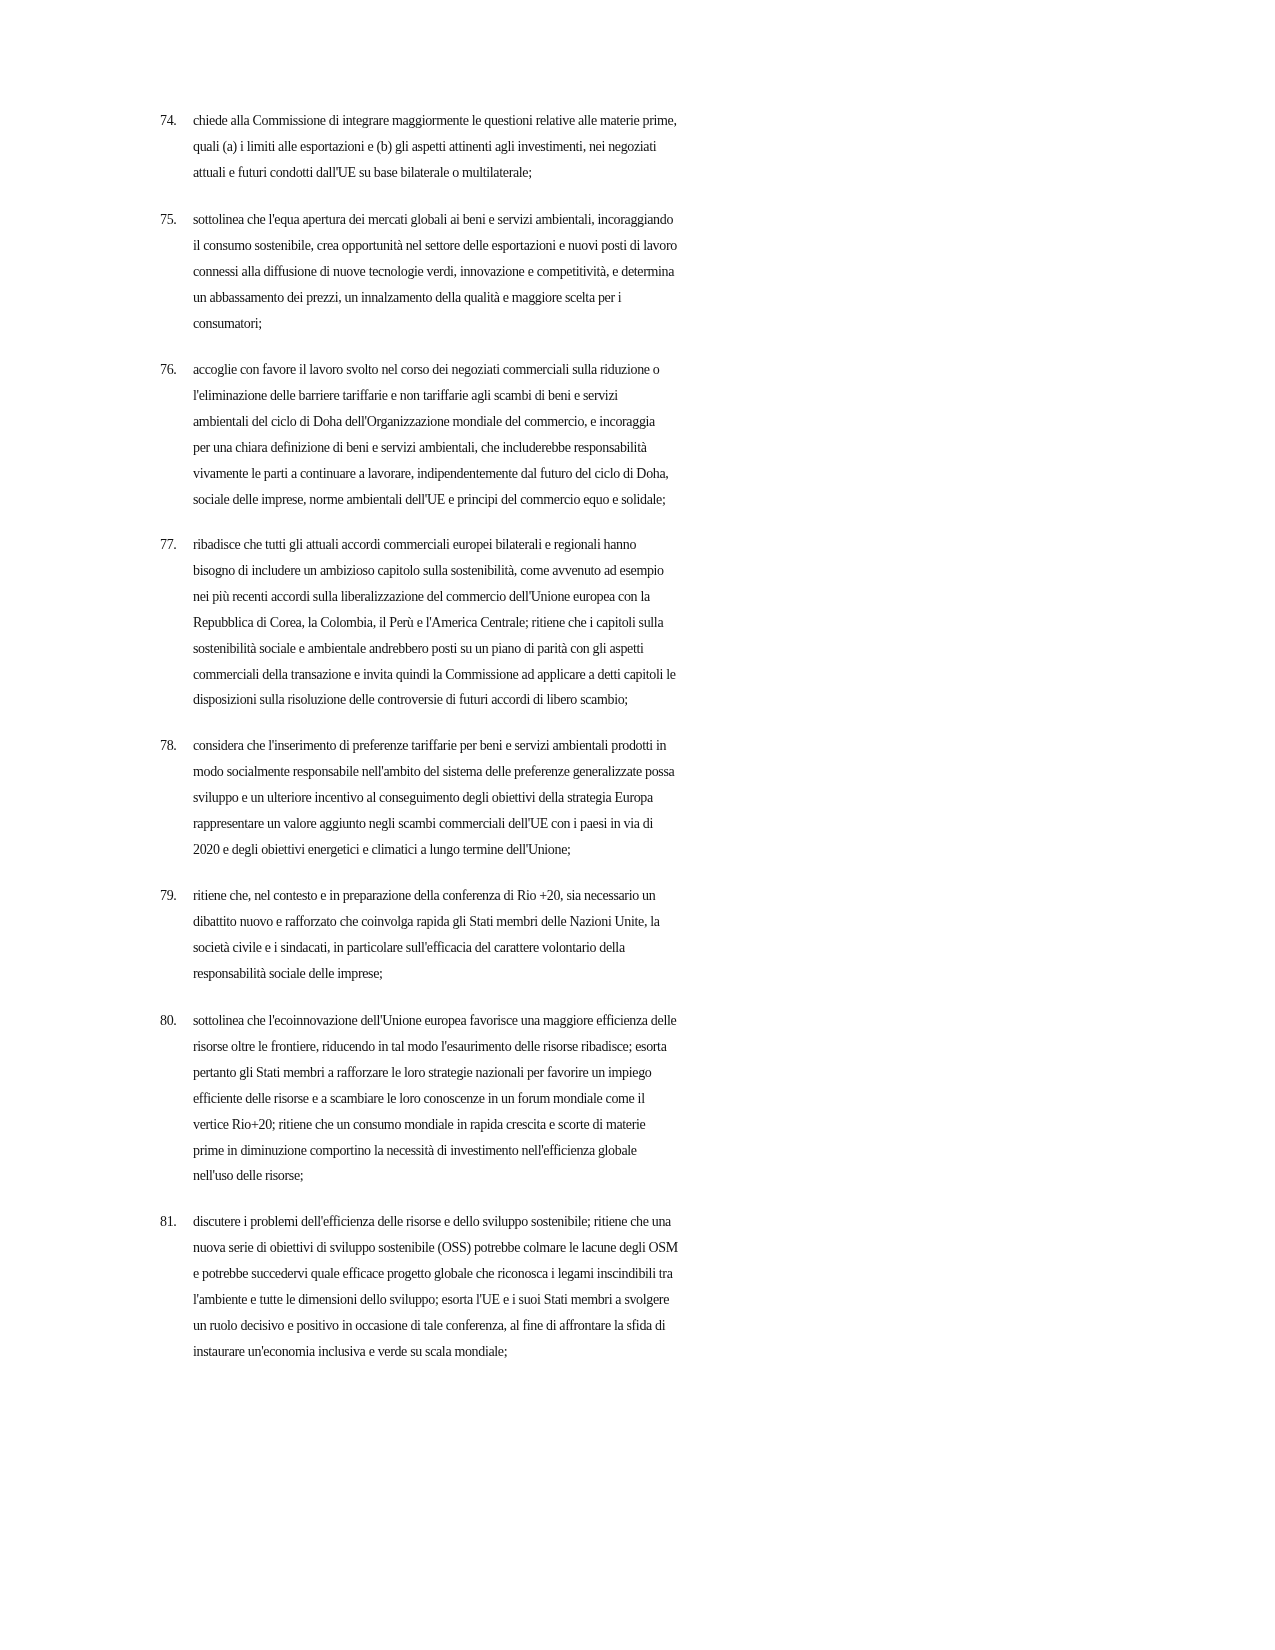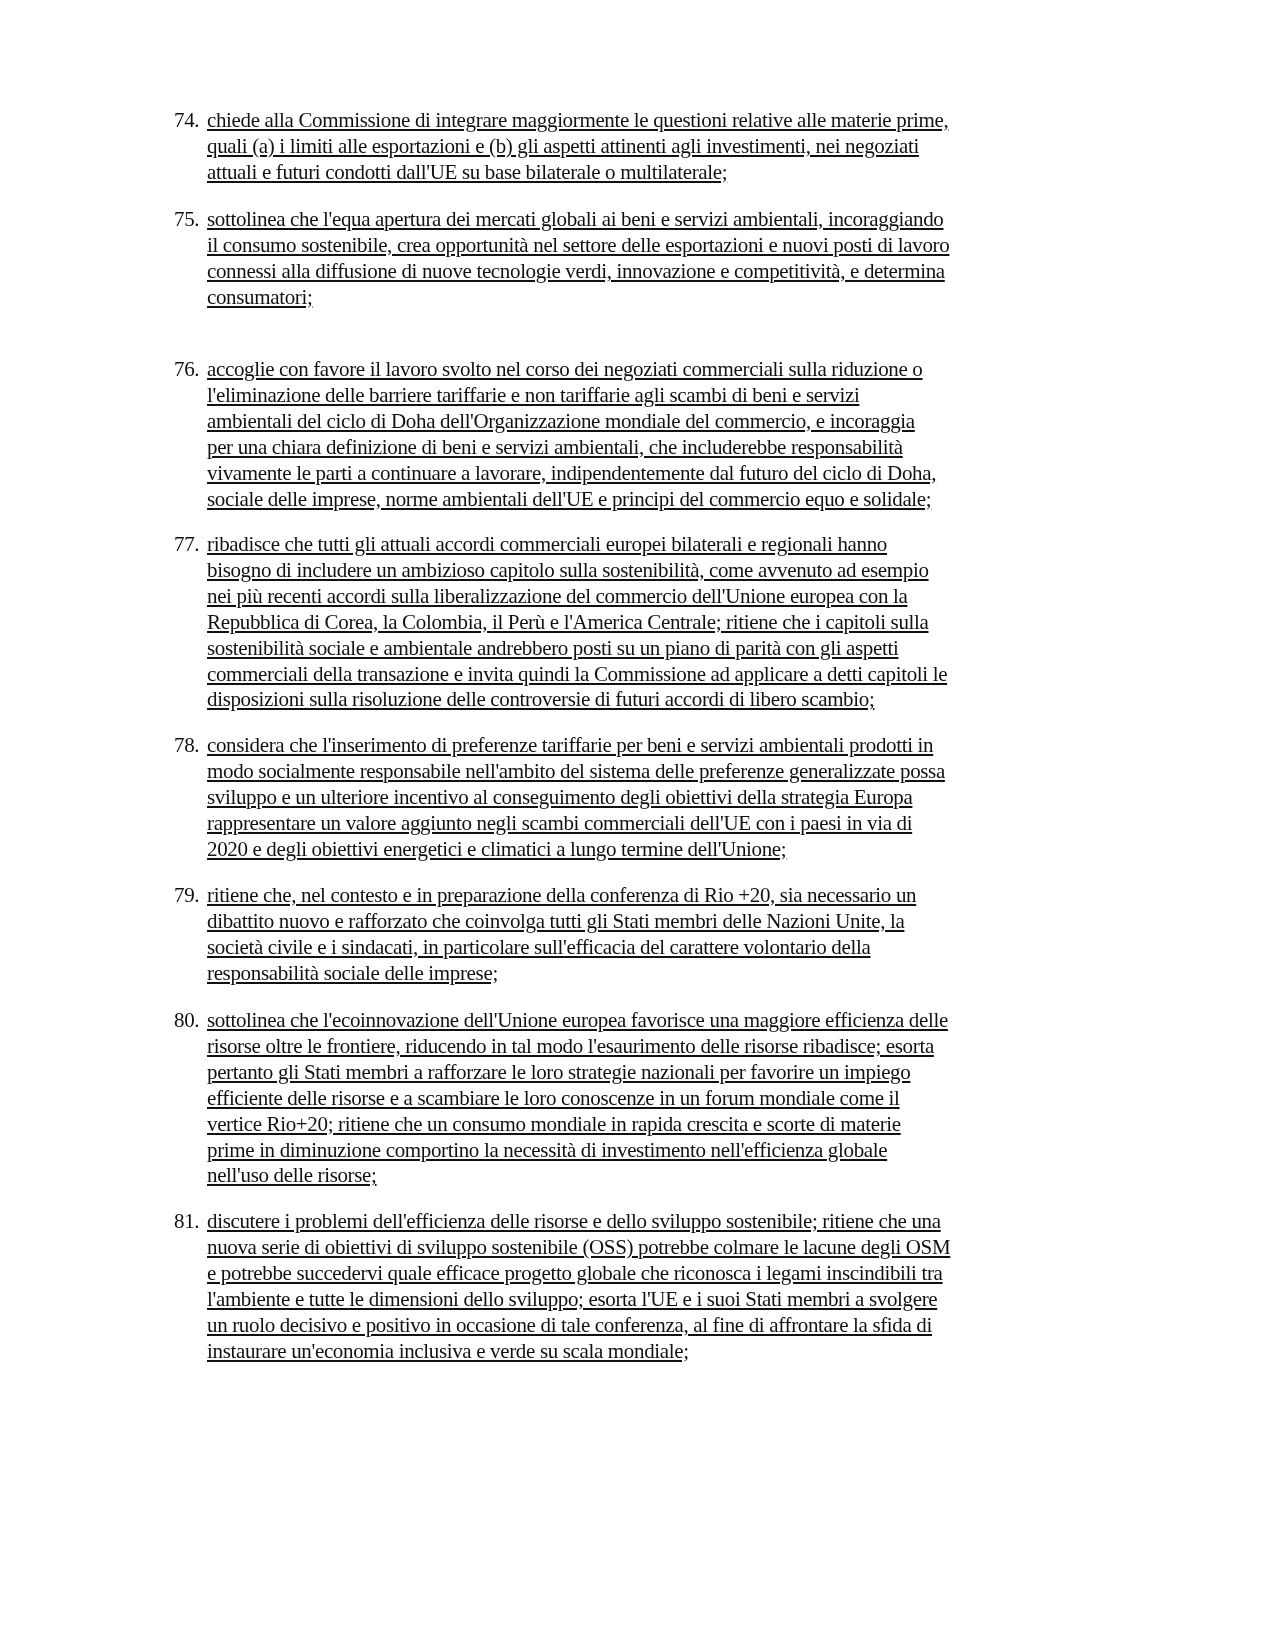--- a/index.html
+++ b/index.html
@@ -2,25 +2,25 @@
 <html><head>
 <meta charset="utf-8">
 <style>
   html, body { margin: 0; padding: 0; background: #ffffff; }
   body { width: 1275px; height: 1650px; position: relative; overflow: hidden; }
   .page {
     position: absolute; left: 0; top: 0; width: 1275px; height: 1650px; background: #ffffff;
     font-family: "Liberation Serif", "DejaVu Serif", serif; color: #111111;
   }
   .para {
-    position: absolute; left: 174px; width: 920px;
-    font-size: 21px; line-height: 25.9px; letter-spacing: -0.35px;
+    position: absolute; left: 160px; width: 920px;
+    font-size: 14px; line-height: 25.9px; letter-spacing: -0.35px;
   }
   .num { position: absolute; left: 0; top: 0; width: 34px; }
-  .body { margin-left: 33px; text-decoration: underline; }
+  .body { margin-left: 33px; }
   .line { display: block; white-space: nowrap; }
 </style>
 </head>
 <body>
 
 <div class="page">
 
   <div class="para" style="top:108px">
     <span class="num">74.</span>
     <div class="body">
@@ -29,20 +29,21 @@
       <span class="line">attuali e futuri condotti dall'UE su base bilaterale o multilaterale;</span>
     </div>
   </div>
 
   <div class="para" style="top:207px">
     <span class="num">75.</span>
     <div class="body">
       <span class="line">sottolinea che l'equa apertura dei mercati globali ai beni e servizi ambientali, incoraggiando</span>
       <span class="line">il consumo sostenibile, crea opportunità nel settore delle esportazioni e nuovi posti di lavoro</span>
       <span class="line">connessi alla diffusione di nuove tecnologie verdi, innovazione e competitività, e determina</span>
+      <span class="line">un abbassamento dei prezzi, un innalzamento della qualità e maggiore scelta per i</span>
       <span class="line">consumatori;</span>
     </div>
   </div>
 
   <div class="para" style="top:357px">
     <span class="num">76.</span>
     <div class="body">
       <span class="line">accoglie con favore il lavoro svolto nel corso dei negoziati commerciali sulla riduzione o</span>
       <span class="line">l'eliminazione delle barriere tariffarie e non tariffarie agli scambi di beni e servizi</span>
       <span class="line">ambientali del ciclo di Doha dell'Organizzazione mondiale del commercio, e incoraggia</span>
@@ -73,21 +74,21 @@
       <span class="line">sviluppo e un ulteriore incentivo al conseguimento degli obiettivi della strategia Europa</span>
       <span class="line">rappresentare un valore aggiunto negli scambi commerciali dell'UE con i paesi in via di</span>
       <span class="line">2020 e degli obiettivi energetici e climatici a lungo termine dell'Unione;</span>
     </div>
   </div>
 
   <div class="para" style="top:883px">
     <span class="num">79.</span>
     <div class="body">
       <span class="line">ritiene che, nel contesto e in preparazione della conferenza di Rio +20, sia necessario un</span>
-      <span class="line">dibattito nuovo e rafforzato che coinvolga tutti gli Stati membri delle Nazioni Unite, la</span>
+      <span class="line">dibattito nuovo e rafforzato che coinvolga rapida gli Stati membri delle Nazioni Unite, la</span>
       <span class="line">società civile e i sindacati, in particolare sull'efficacia del carattere volontario della</span>
       <span class="line">responsabilità sociale delle imprese;</span>
     </div>
   </div>
 
   <div class="para" style="top:1008px">
     <span class="num">80.</span>
     <div class="body">
       <span class="line">sottolinea che l'ecoinnovazione dell'Unione europea favorisce una maggiore efficienza delle</span>
       <span class="line">risorse oltre le frontiere, riducendo in tal modo l'esaurimento delle risorse ribadisce; esorta</span>

